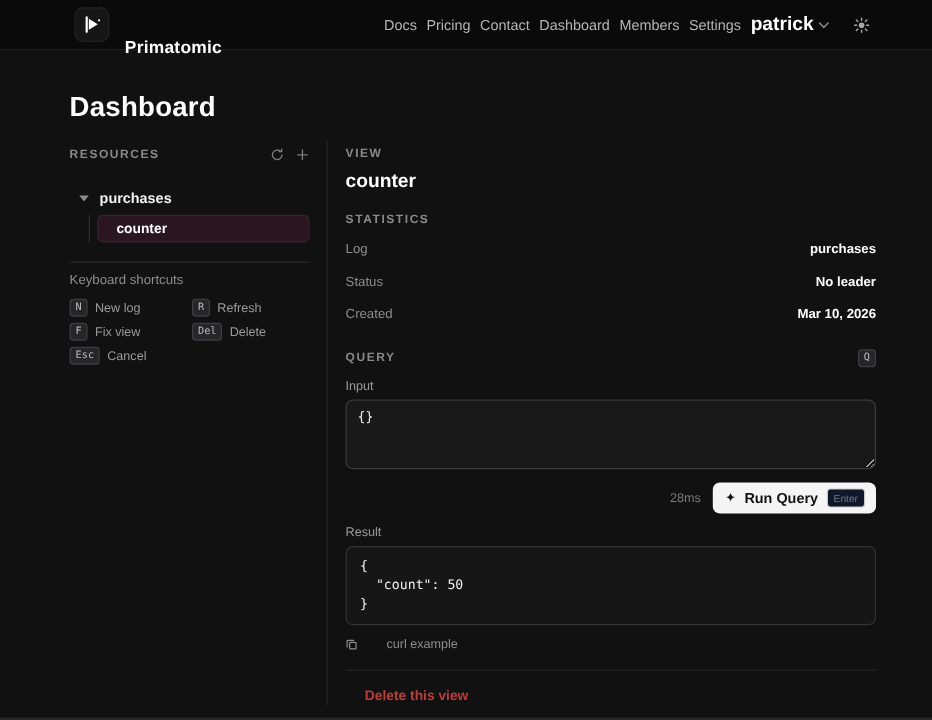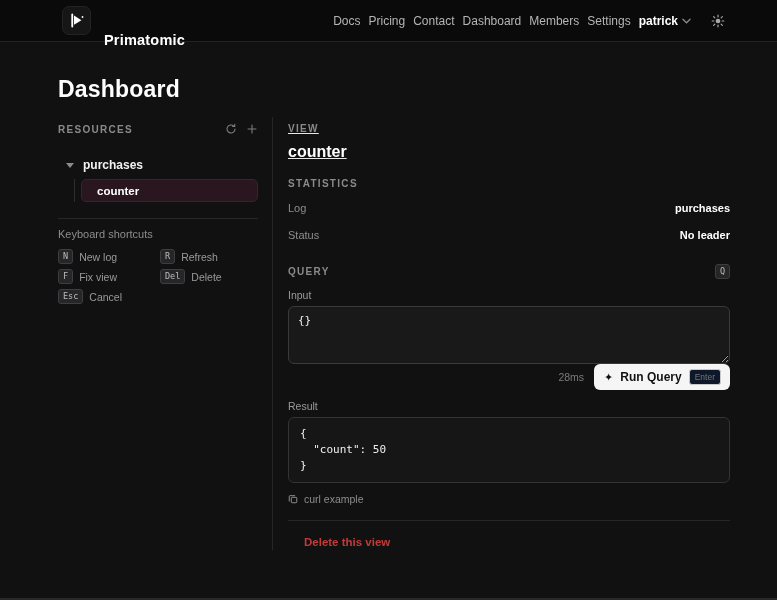--- a/index.html
+++ b/index.html
@@ -16,21 +16,21 @@
     display:flex; align-items:center; padding:0 52px 0 62px;
   }
   .logo-box {
     width:29px; height:29px; border-radius:7px; background:#161617;
     border:1px solid #232325; display:flex; align-items:center; justify-content:center;
   }
   .brand-name { color:#fff; font-weight:700; font-size:14.5px; margin-left:13px; letter-spacing:.2px;margin-top:38px; }
   .nav-links { margin-left:auto; display:flex; align-items:center; gap:8px; }
   .nav-link { color:#b5b5b5; font-size:12px; cursor:pointer; }
   .nav-user { display:flex; align-items:center; gap:4px; cursor:pointer; }
-  .nav-user-name { color:#fff; font-size:12px; font-weight:700; }
+  .nav-user-name { color:#fff; font-size:16px; font-weight:700; }
   .theme-toggle { margin-left:12px; display:flex; align-items:center; cursor:pointer; }
   
   .page { padding:0 47px 0 58px; }
   .page-title { font-size:23px; font-weight:700; color:#fff; margin-top:34px; margin-bottom:14px; letter-spacing:.2px; }
   .columns { display:flex; align-items:stretch; min-height:400px; }
   .col-left { width:200px; flex:none; margin-right:14px; }
   .v-divider { width:1px; background:#262628; flex:none; }
   .col-right { flex:1; margin-left:15px; }
   .section-label { font-size:10px; font-weight:700; letter-spacing:1.3px; color:#8a8a8c; text-transform:uppercase; }
   
@@ -53,52 +53,52 @@
     margin-top:9px; display:grid; grid-template-columns:100px 1fr; row-gap:5px; column-gap:2px;
   }
   .shortcut { display:flex; align-items:center; gap:6px; }
   .key-badge {
     font-family:"DejaVu Sans Mono",monospace; font-size:8.5px; color:#bdbdbd;
     background:#262628; border:1px solid #3e3e40; border-radius:3px;
     padding:1px 4px; line-height:1.3; min-width:14px; text-align:center;
   }
   .shortcut-label { font-size:10.5px; color:#9a9a9c; }
   
-  .view-head { padding-top:6px;text-decoration:underline; }
+  .view-head { padding-top:6px; }
   .view-name { font-size:16px; font-weight:600; color:#fff; margin-top:9px; }
   .stats-label { margin-top:17px; }
   .stats-rows { margin-top:6px; }
   .stat-row { display:flex; align-items:center; justify-content:space-between; padding:7px 0 8px; }
   .stat-label { font-size:11px; color:#8d8d8f; }
   .stat-value { font-size:11px; font-weight:700; color:#fff; }
   .query-head { margin-top:15px; display:flex; align-items:center; justify-content:space-between; }
   .input-label, .result-label { font-size:10.5px; color:#9a9a9c; margin-top:10px; margin-bottom:5px; }
   .query-input {
     width:100%; height:58px; background:#19191a; border:1px solid #3a3a3c; border-radius:6px;
     color:#efefef; font-family:"DejaVu Sans Mono",monospace; font-size:11px;
     padding:7px 9px; resize:both; outline:none; display:block;
   }
-  .run-row { display:flex; align-items:center; justify-content:flex-end; gap:10px; }
+  .run-row { display:flex; align-items:center; justify-content:flex-end; gap:10px; margin-top:11px; }
   .latency { font-size:10.5px; color:#7b7b7d; }
   .run-btn {
     display:flex; align-items:center; gap:7px; background:#f5f5f5; border:none; border-radius:6px;
     padding:5px 9px 5px 10px; cursor:pointer;
   }
   .run-icon { font-size:11px; color:#111; line-height:1; }
   .run-label { font-size:12px; font-weight:700; color:#111; font-family:"Liberation Sans",sans-serif; }
   .enter-badge {
     font-size:8.5px; color:#76767a; background:#0f172a; border:1px solid #c9c9c9;
     border-radius:3px; padding:1.5px 5px; line-height:1.3;
   }
   .result-block {
     background:#161617; border:1px solid #333335; border-radius:6px; padding:8px 11px;
     font-family:"DejaVu Sans Mono",monospace; font-size:11px; color:#f0f0f0;
     line-height:1.45; white-space:pre; min-height:44px;
   }
-  .curl-row { display:flex; align-items:center; gap:6px; margin-top:10px; cursor:pointer; }
+  .curl-row { display:flex; align-items:center; gap:24px; margin-top:10px; cursor:pointer; }
   .curl-label { font-size:10.5px; color:#8d8d8f; }
   .main-divider { height:1px; background:#262628; margin-top:15px; }
   .delete-link { display:inline-block; margin-top:15px; font-size:11.5px; font-weight:700; color:#c23b3b; cursor:pointer;padding-left:16px; }
   .bottom-edge { position:absolute; left:0; bottom:0; width:100%; height:2px; background:#28282a; }
   svg { display:block; }
 </style>
 </head>
 <body>
 
 <div class="navbar">
@@ -212,20 +212,24 @@
       <div class="section-label stats-label">Statistics</div>
       <div class="stats-rows">
         <div class="stat-row">
           <span class="stat-label">Log</span>
           <span class="stat-value">purchases</span>
         </div>
         <div class="stat-row">
           <span class="stat-label">Status</span>
           <span class="stat-value">No leader</span>
         </div>
+        <div class="stat-row">
+          <span class="stat-label">Created</span>
+          <span class="stat-value">Mar 10, 2026</span>
+        </div>
       </div>
 
       <div class="query-head">
         <span class="section-label">Query</span>
         <span class="key-badge">Q</span>
       </div>
 
       <div class="input-label">Input</div>
       <textarea class="query-input" spellcheck="false" style="">{}</textarea>
 

